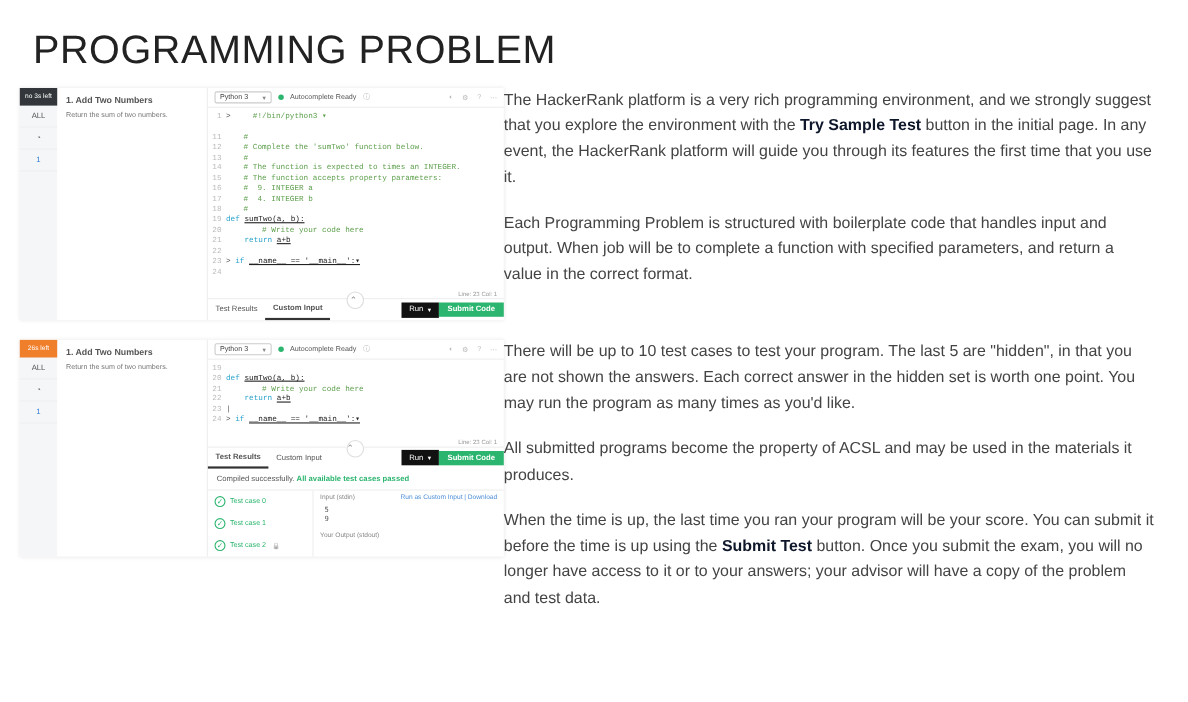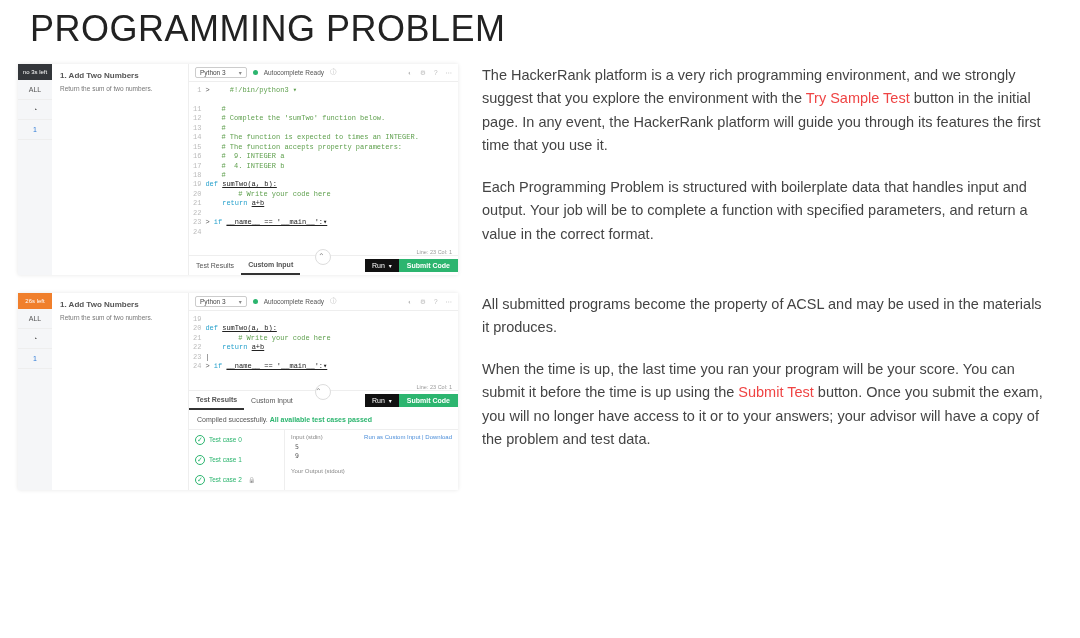--- a/index.html
+++ b/index.html
@@ -1,22 +1,22 @@
 <!DOCTYPE html>
 <html><head>
 <meta charset="utf-8">
 <style>
   * { box-sizing: border-box; margin: 0; padding: 0; }
   body { font-family: Arial, Helvetica, sans-serif; color: #222; background: #fff; width: 1080px; }
-  h1 { font-family: "Arial Narrow", Arial, sans-serif; font-weight: 400; font-size: 36px; letter-spacing: 0.5px; padding: 8px 0 0 30px; text-transform: uppercase; }
-  .section { display: flex; gap: 24px; padding: 14px 30px 4px 18px; align-items: flex-start; }
+  h1 { font-family: "Arial Narrow", Arial, sans-serif; font-weight: 400; font-size: 36px; letter-spacing: 0.5px; padding: 24px 0 0 30px; text-transform: uppercase; }
+  .section { display: flex; padding: 14px 30px 4px 18px; align-items: flex-start; }
   .left-col { width: 440px; flex: 0 0 440px; }
   .right-col { flex: 1; font-size: 14.5px; line-height: 1.62; color: #444; }
   .right-col p { margin-bottom: 18px; }
-  .right-col b { font-weight: 400; color: #ef4444; }
+  .right-col b { font-weight: 700; color: #0f172a; }
 
   
   .ss { display: flex; font-size: 7px; color: #555; box-shadow: 0 0 4px rgba(0,0,0,0.1); background: #fff; }
   .sidebar { width: 34px; background: #f5f6f8; display: flex; flex-direction: column; font-size: 7px; }
   .sb-top { height: 16px; background: #33363a; color: #fff; display: flex; align-items: center; justify-content: center; font-size: 6px; }
   .sb-top.orange { background: #f07f2c; }
   .sb-item { padding: 6px 2px; text-align: center; border-bottom: 1px solid #eee; }
   .probcol { width: 136px; padding: 7px 8px; }
   .probcol h4 { font-size: 8px; font-weight: 700; margin-bottom: 5px; }
   .probcol p { font-size: 6.5px; color: #777; }
@@ -131,21 +131,21 @@
           <span style="margin-left:auto;"></span>
           <span class="btn btn-run">Run</span>
           <span class="btn btn-submit">Submit Code</span>
         </div>
       </div>
     </div>
   </div>
 
   <div class="right-col">
     <p><span>The HackerRank platform is a very rich programming environment, and we strongly suggest that you explore the environment with the </span><b>Try Sample Test</b><span> button in the initial page. In any event, the HackerRank platform will guide you through its features the first time that you use it.</span></p>
-    <p>Each Programming Problem is structured with boilerplate data that handles input and output. Your job will be to complete a function with specified parameters, and return a value in the correct format.</p>
+    <p>Each Programming Problem is structured with boilerplate code that handles input and output. When job will be to complete a function with specified parameters, and return a value in the correct format.</p>
   </div>
 </div>
 
 <div class="section">
   <div class="left-col">
     <div class="ss">
       <div class="sidebar">
         <div class="sb-top orange">26s left</div>
         <div class="sb-item">ALL</div>
         <div class="sb-item">◔</div>
@@ -216,16 +216,17 @@
               <span>9</span>
             </div>
             <div class="io-out">Your Output (stdout)</div>
           </div>
         </div>
       </div>
     </div>
   </div>
 
   <div class="right-col">
+    <p>There will be up to 10 test cases to test your program. The last 5 are "hidden", in that you are not shown the answers. Each correct answer in the hidden set is worth one point. You may run the program as many times as you'd like.</p>
     <p>All submitted programs become the property of ACSL and may be used in the materials it produces.</p>
     <p><span>When the time is up, the last time you ran your program will be your score.  You can submit it before the time is up using the </span><b>Submit Test</b><span> button. Once you submit the exam, you will no longer have access to it or to your answers; your advisor will have a copy of the problem and test data.</span></p>
   </div>
 </div>
 
 </body></html>

